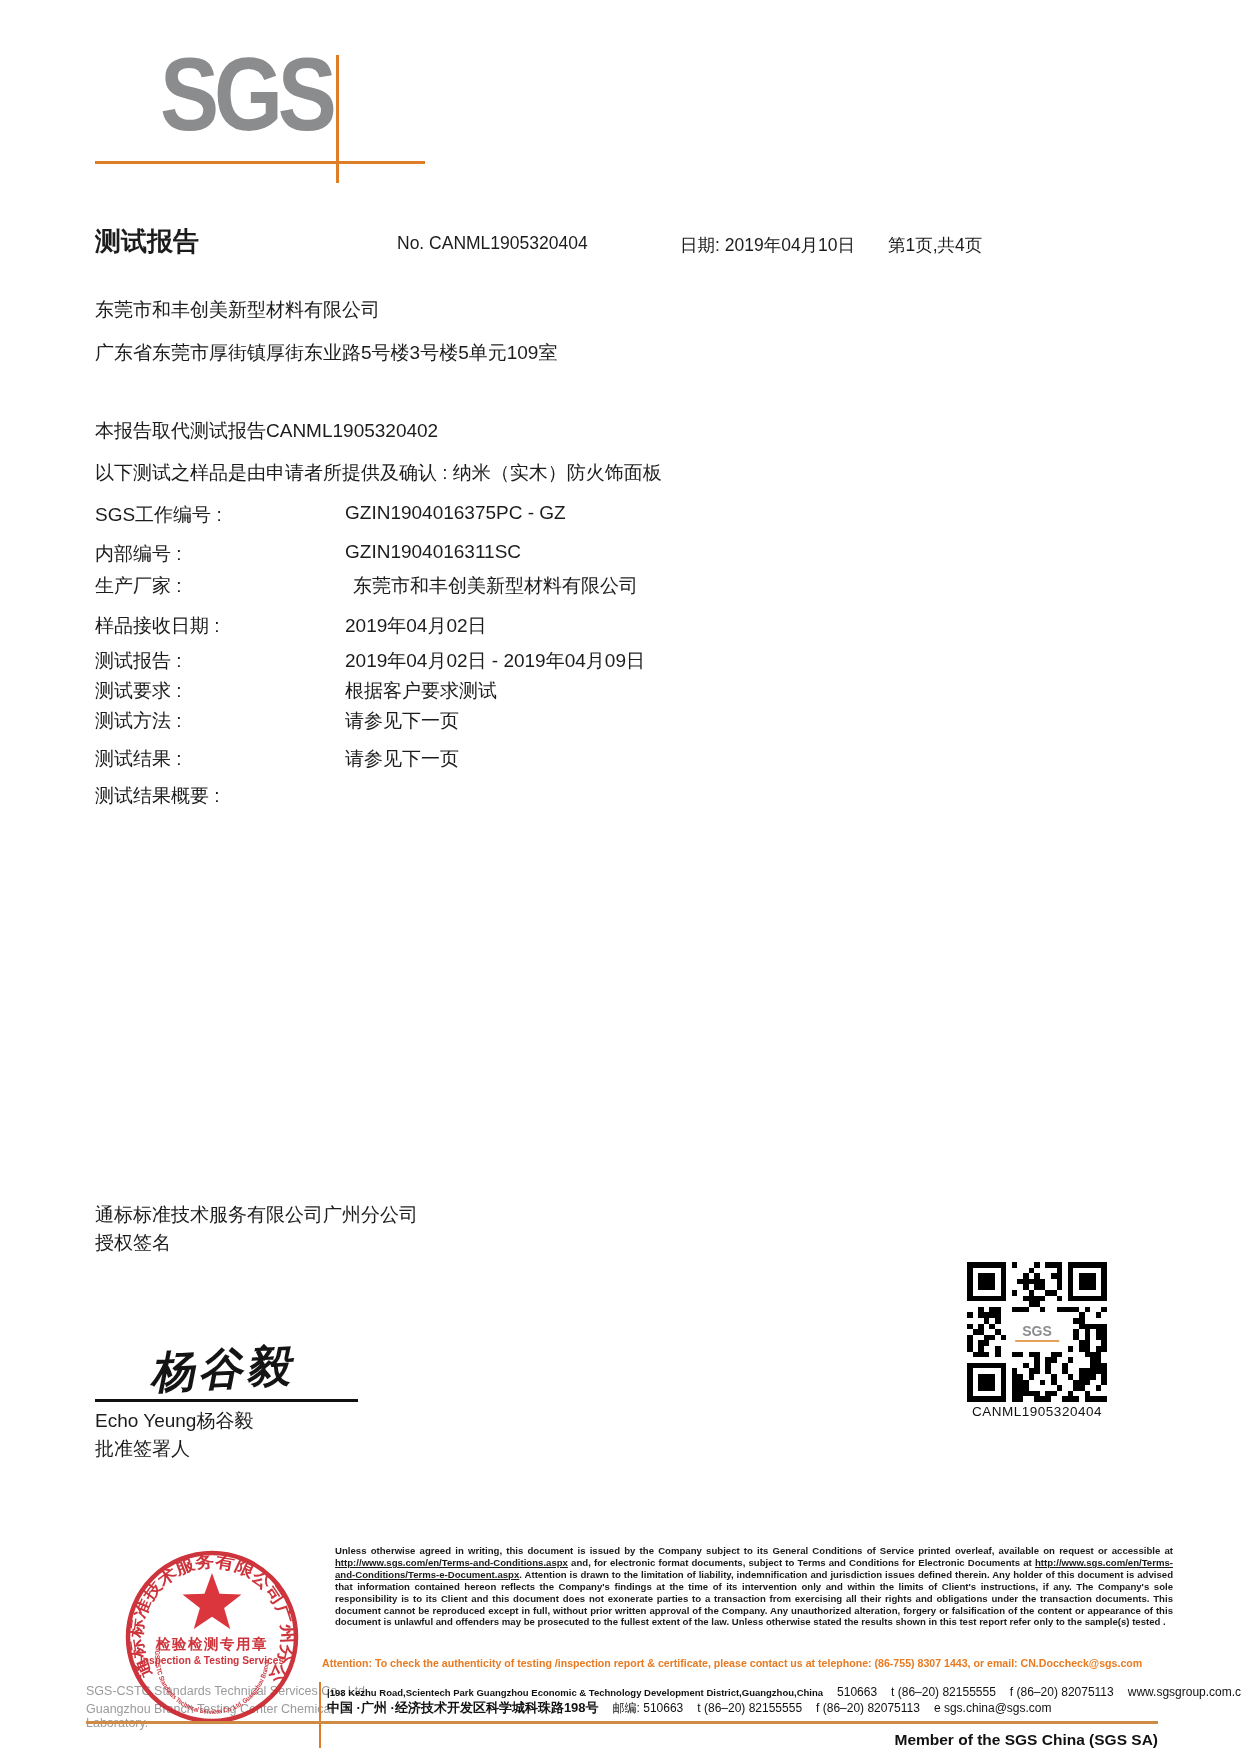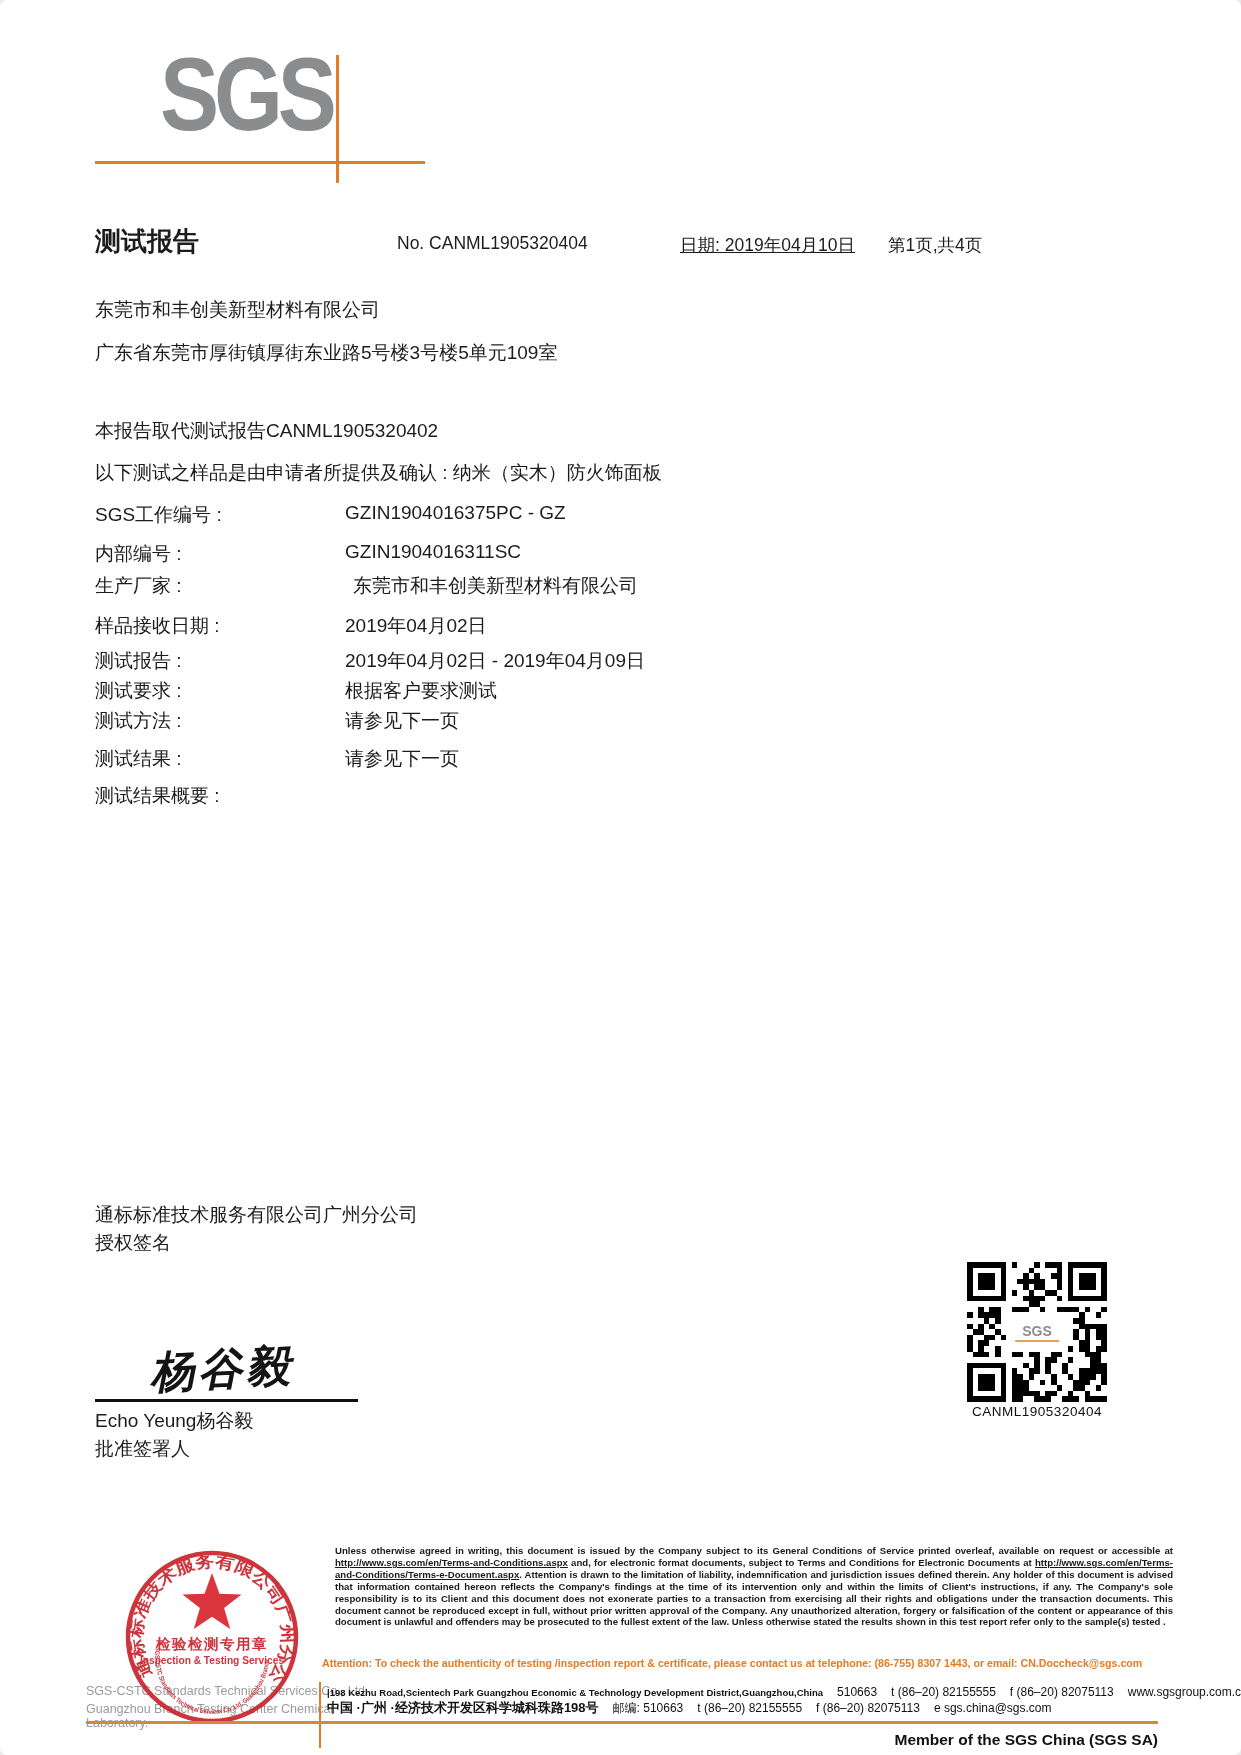--- a/index.html
+++ b/index.html
@@ -1,33 +1,33 @@
 <!DOCTYPE html>
 <html><head>
 <meta charset="utf-8">
 <style>
   html,body{margin:0;padding:0;background:#e9e9e9;}
   .page{
     position:relative;width:1241px;height:1755px;background:#ffffff;
     margin:0 auto;overflow:hidden;
-    font-family:"Liberation Sans", sans-serif;color:#1c1c1c;border-radius:7px;
+    font-family:"Liberation Sans", sans-serif;color:#1c1c1c;
   }
   
   .logo-wrap{position:absolute;left:150px;top:58px;width:240px;height:120px;}
   .logo-text{
     position:absolute;left:10px;top:-22px;font-size:103px;font-weight:700;
     color:#8a8c8e;letter-spacing:-6px;transform:scaleX(.86);transform-origin:left;
     font-family:"Liberation Sans", sans-serif;
   }
   .logo-hline{position:absolute;left:-55px;top:103px;width:330px;height:3px;background:#dd7e27;}
   .logo-vline{position:absolute;left:186px;top:-3px;width:3px;height:128px;background:#dd7e27;}
   
   .doc-title{position:absolute;left:95px;top:224px;font-size:26px;font-weight:700;}
   .report-no{position:absolute;left:397px;top:233px;font-size:17.5px;}
-  .report-date{position:absolute;left:680px;top:233px;font-size:17.5px;text-decoration:underline;}
+  .report-date{position:absolute;left:680px;top:233px;font-size:17.5px;}
   .page-count{position:absolute;left:888px;top:233px;font-size:17.5px;}
   
   .applicant-name{position:absolute;left:95px;top:297px;font-size:19px;}
   .applicant-address{position:absolute;left:95px;top:340px;font-size:19px;}
   .replacement{position:absolute;left:95px;top:418px;font-size:19px;font-weight:400;}
   .sample-line{position:absolute;left:95px;top:460px;font-size:19px;}
   
   .field-row{position:absolute;left:95px;width:1060px;height:26px;font-size:19px;}
   .f-value{position:absolute;left:250px;top:0;}
   

